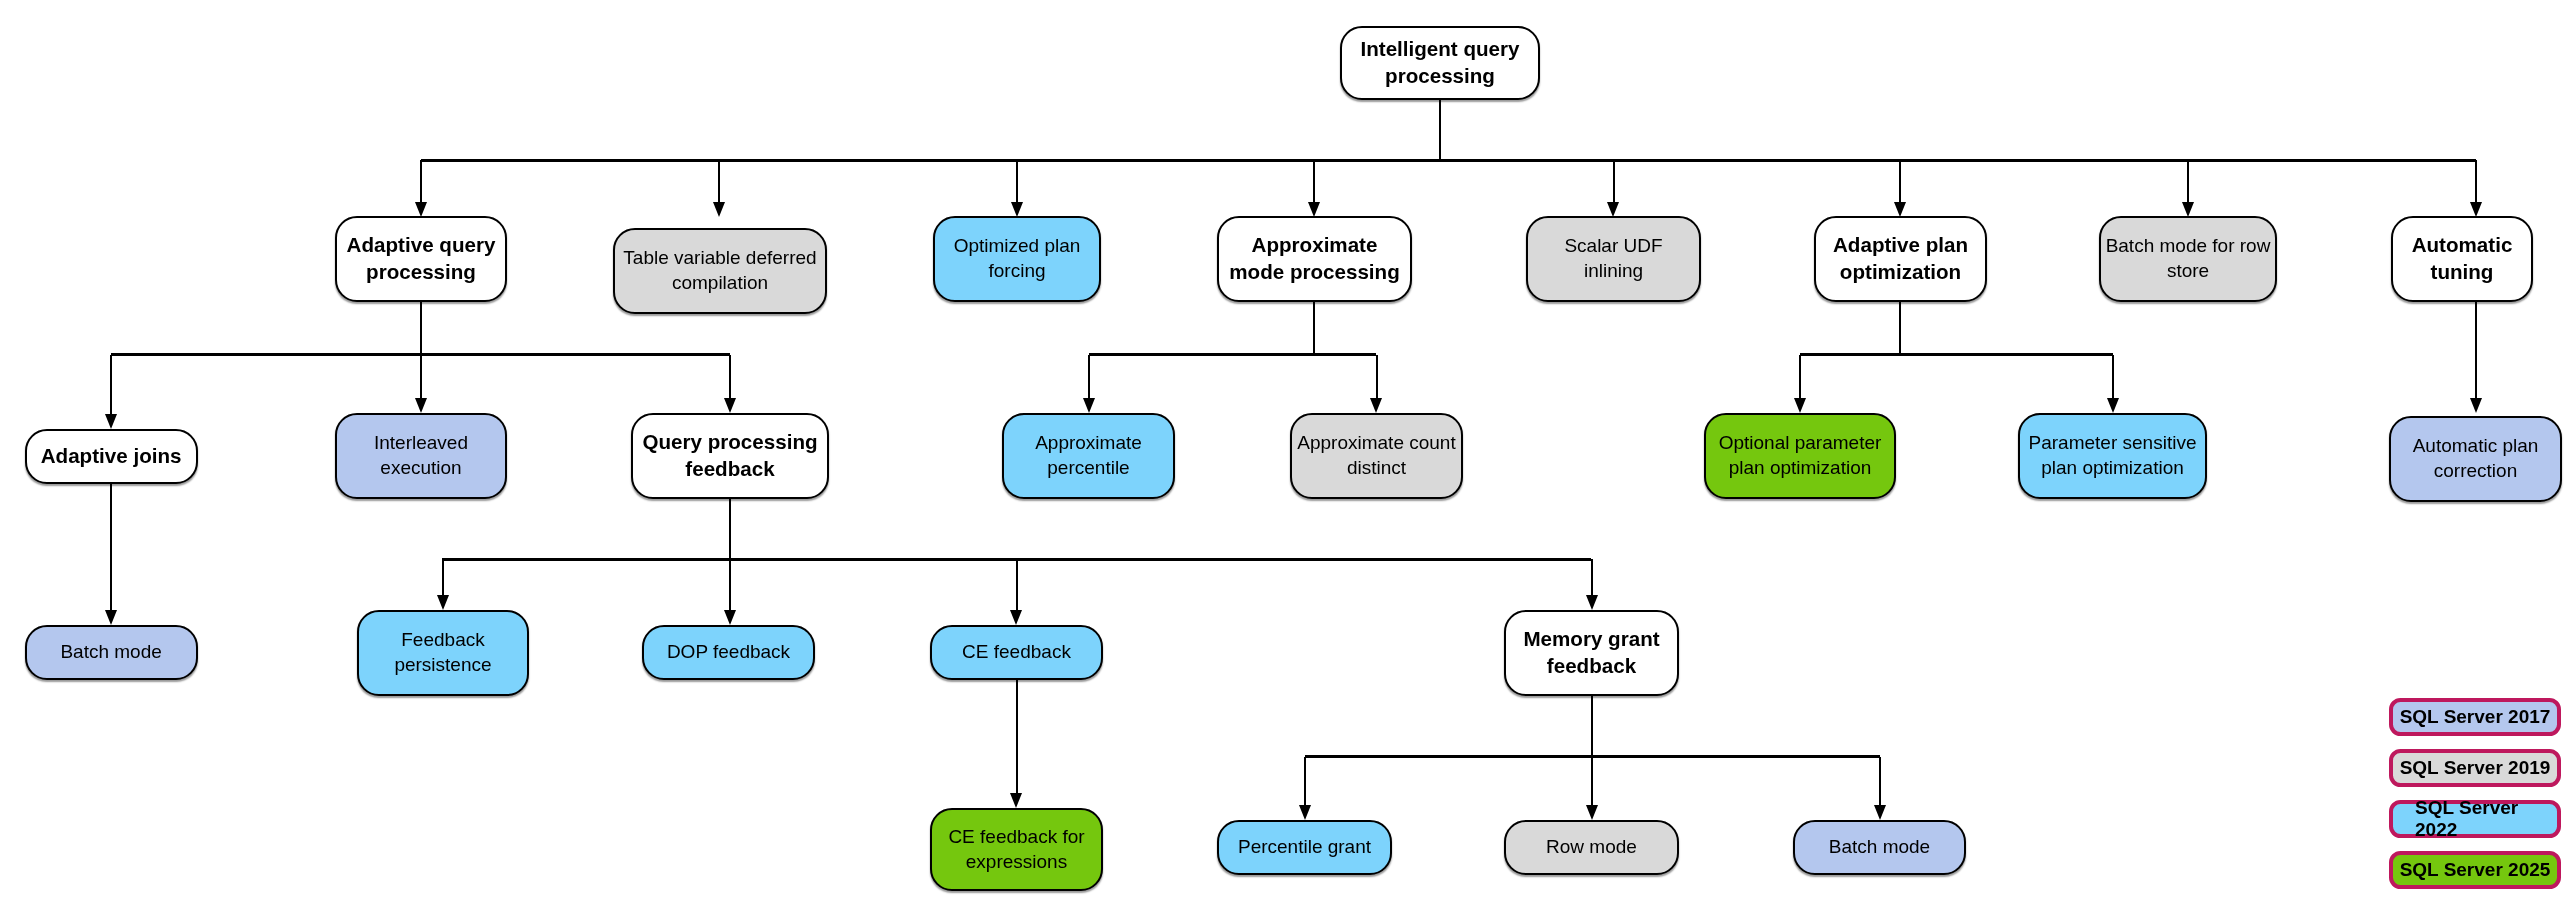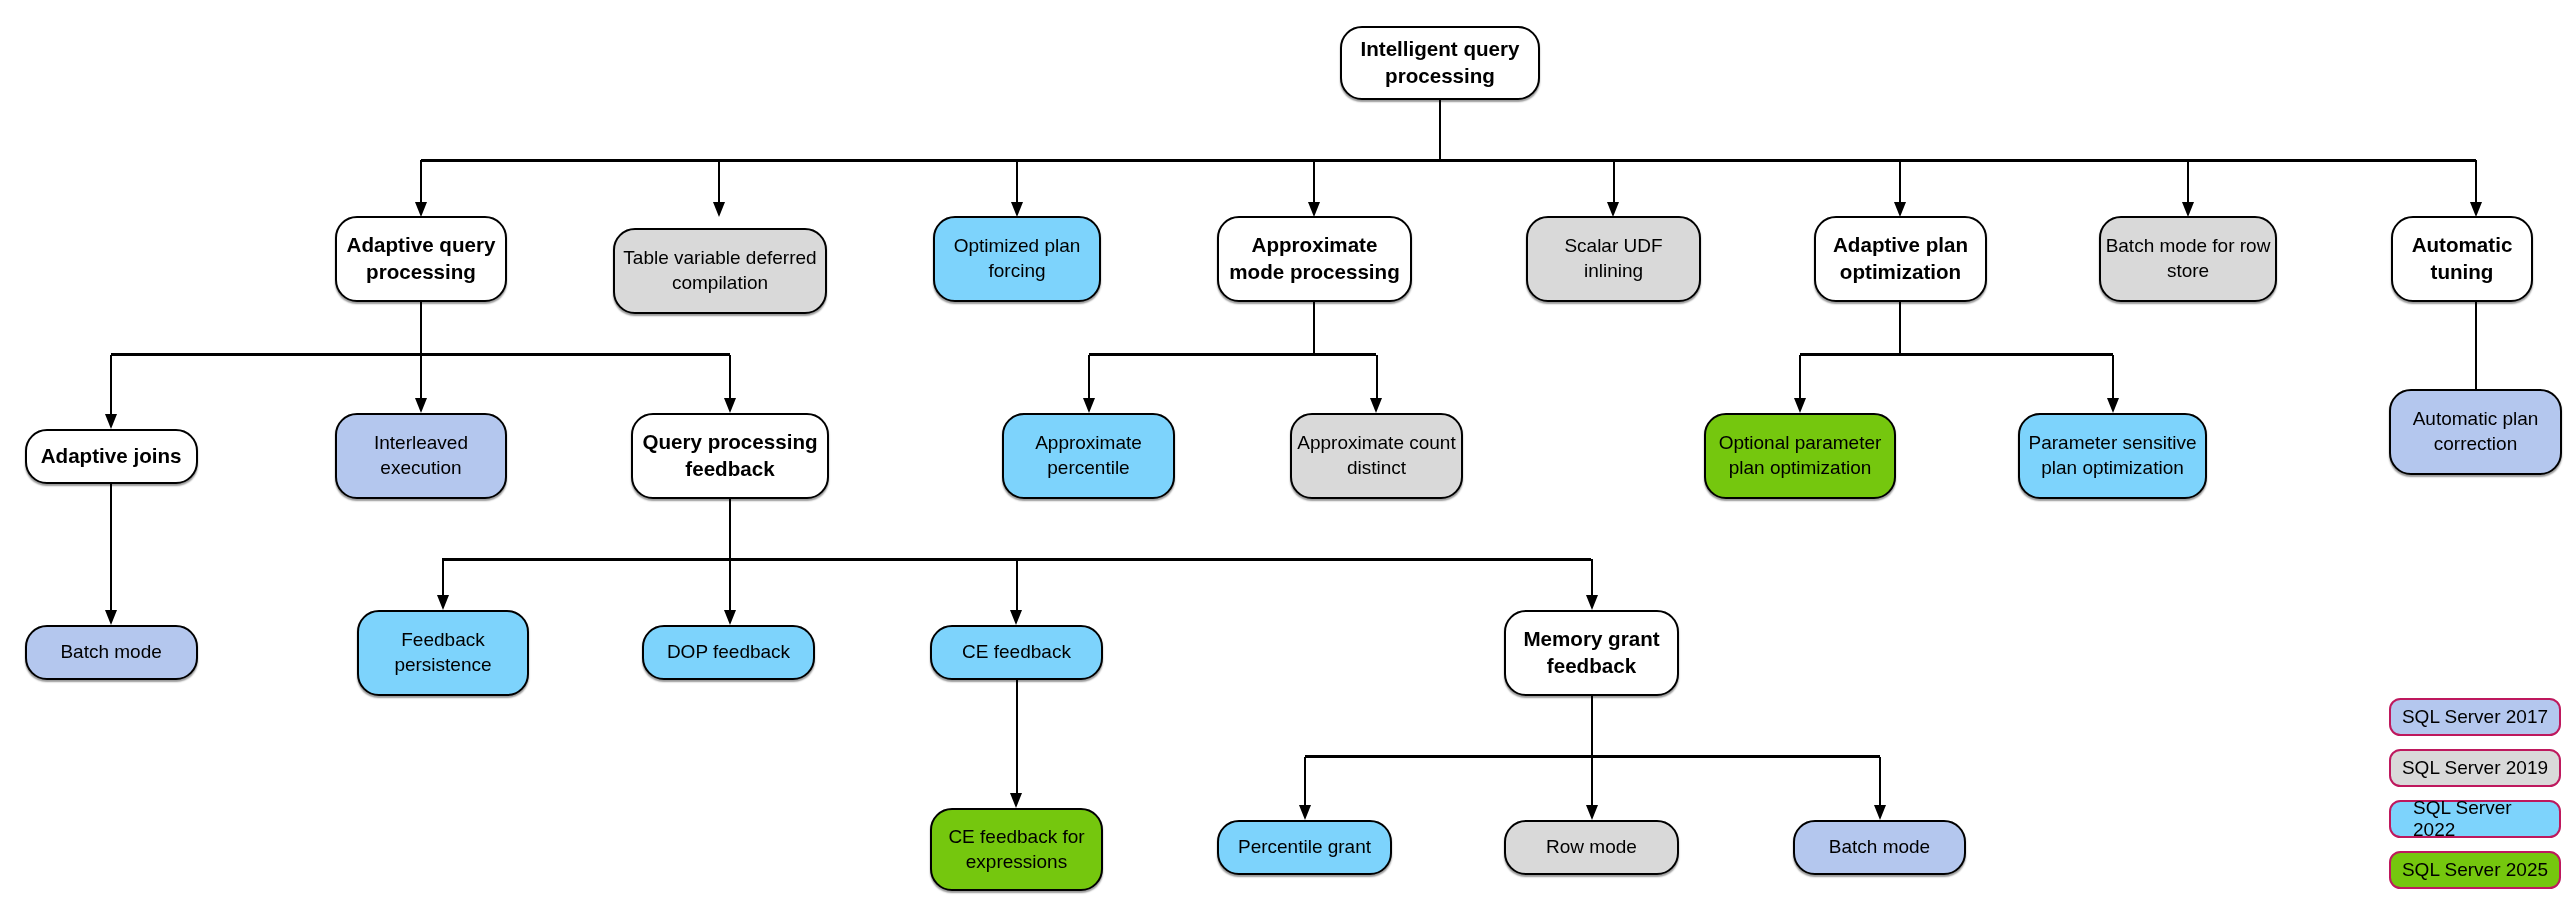--- a/index.html
+++ b/index.html
@@ -23,23 +23,23 @@
   .green{background:#75c70e;}
   .vline{position:absolute;width:1.7px;background:#000;}
   .hline{position:absolute;height:3.4px;background:#000;}
   .arrow{
     position:absolute;width:0;height:0;
     border-left:6.3px solid transparent;border-right:6.3px solid transparent;
     border-top:15px solid #000;
   }
   .legend-box{
     position:absolute;box-sizing:border-box;width:172px;height:38px;
-    border:2px solid #be185d;border-radius:11.4px;
+    border:4px solid #be185d;border-radius:11.4px;
     display:flex;align-items:center;justify-content:center;
-    font-size:19px;font-weight:400;
+    font-size:19px;font-weight:700;
   }
 </style>
 </head>
 <body>
 
 <div class="canvas">
 
   <div class="vline" style="left:1439px;top:100px;height:62px;"></div>
   <div class="hline" style="left:421px;top:159px;width:2055px;"></div>
 
@@ -123,21 +123,21 @@
   <div class="node gray" style="left:2099px;top:216px;width:178px;height:86px;">Batch mode for row store</div>
   <div class="node white bold" style="left:2391px;top:216px;width:142px;height:86px;">Automatic tuning</div>
 
   <div class="node white bold" style="left:24.6px;top:429px;width:173px;height:55px;">Adaptive joins</div>
   <div class="node blue" style="left:335px;top:413px;width:172px;height:86px;">Interleaved execution</div>
   <div class="node white bold" style="left:631px;top:413px;width:198px;height:86px;">Query processing feedback</div>
   <div class="node gold" style="left:1002px;top:413px;width:173px;height:86px;">Approximate percentile</div>
   <div class="node gray" style="left:1290px;top:413px;width:173px;height:86px;">Approximate count distinct</div>
   <div class="node green" style="left:1704px;top:413px;width:192px;height:86px;">Optional parameter plan optimization</div>
   <div class="node gold" style="left:2018px;top:413px;width:189px;height:86px;">Parameter sensitive plan optimization</div>
-  <div class="node blue" style="left:2389px;top:389px;width:173px;height:86px;">Automatic plan correction</div>
+  <div class="node blue" style="left:2389px;top:416px;width:173px;height:86px;">Automatic plan correction</div>
 
   <div class="node blue" style="left:24.6px;top:625px;width:173px;height:55px;">Batch mode</div>
   <div class="node gold" style="left:357px;top:610px;width:172px;height:86px;">Feedback persistence</div>
   <div class="node gold" style="left:642px;top:625px;width:173px;height:55px;">DOP feedback</div>
   <div class="node gold" style="left:930px;top:625px;width:173px;height:55px;">CE feedback</div>
   <div class="node white bold" style="left:1504px;top:610px;width:175px;height:86px;">Memory grant feedback</div>
 
   <div class="node green" style="left:930px;top:808px;width:173px;height:83px;">CE feedback for expressions</div>
   <div class="node gold" style="left:1217px;top:820px;width:175px;height:55px;">Percentile grant</div>
   <div class="node gray" style="left:1504px;top:820px;width:175px;height:55px;">Row mode</div>

